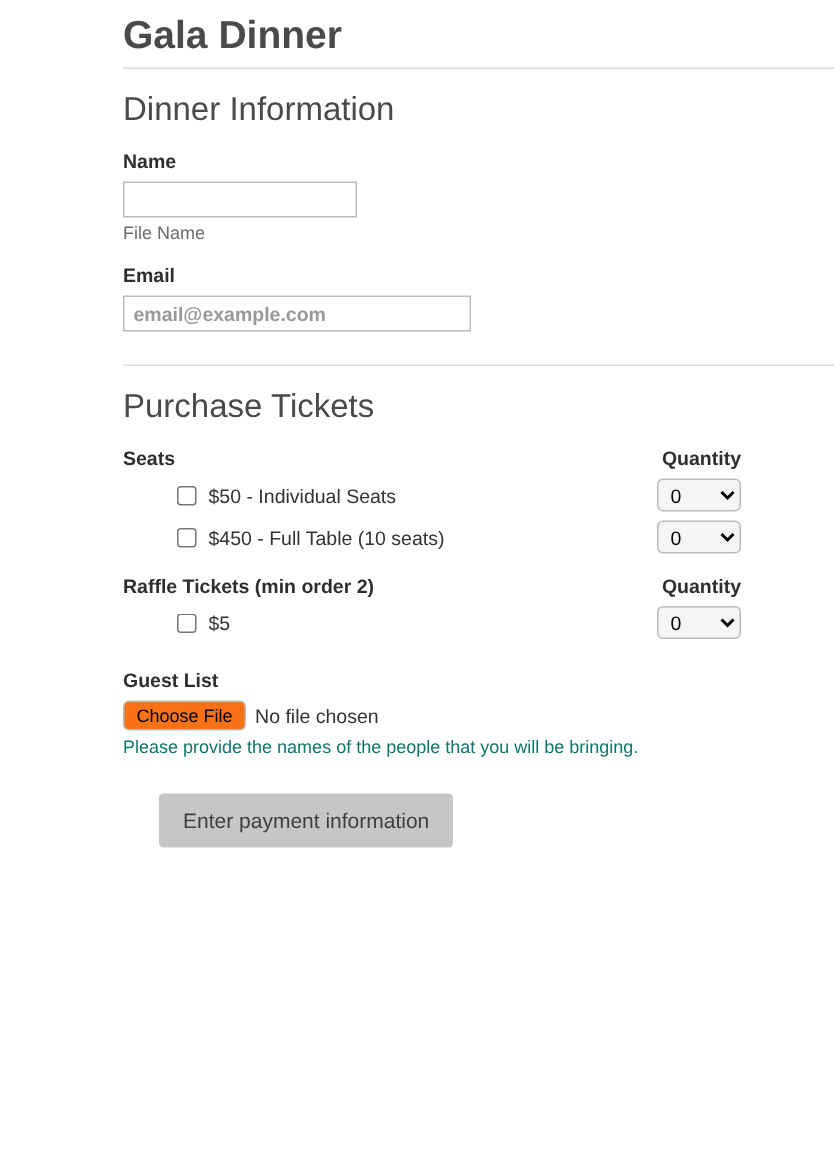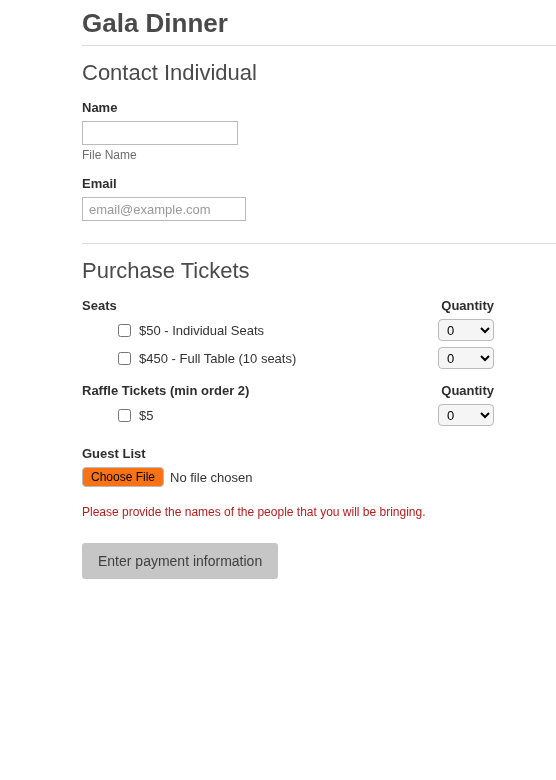--- a/index.html
+++ b/index.html
@@ -60,21 +60,21 @@
   input[type="text"]::placeholder {
     color: #999;
   }
   .sublabel {
     font-size: 12px;
     color: #6d6d6d;
     margin-top: 3px;
   }
   .first-name input { width: 156px; }
   .last-name input { width: 128px; }
-  .email input { width: 164px; }
+  .email input { width: 232px; font-weight: bold; }
 
   .ticket-block { margin-top: 4px; margin-bottom: 14px; }
   .ticket-header {
     display: flex;
     justify-content: space-between;
     align-items: flex-end;
     width: 412px;
   }
   .qty-header {
     font-size: 13px;
@@ -131,44 +131,45 @@
     border-radius: 4px;
     background: #f97316;
     cursor: pointer;
   }
   .file-status {
     font-size: 13px;
     color: #333;
   }
   .help-text {
     font-size: 12px;
-    color: #b91c1c;
-    margin-top: 18px;
+    color: #0f766e;
+    margin-top: 4px;
   }
   .submit-btn {
     margin-top: 24px;
     background: #c6c6c6;
     border: none;
     border-radius: 3px;
     color: #3f3f3f;
     font-size: 14px;
     padding: 10px 16px;
     cursor: pointer;
+    margin-left: 24px;
   }
 </style>
 </head>
 <body>
 
 <div class="page">
 
   <h1>Gala Dinner</h1>
   <hr class="hr">
 
   
-  <h2>Contact Individual</h2>
+  <h2>Dinner Information</h2>
 
   <div class="section">
     <span class="label">Name</span>
     <div class="row">
       <div class="field first-name">
         <input type="text" value="" style="">
         <span class="sublabel">File Name</span>
       </div>
     </div>
   </div>

